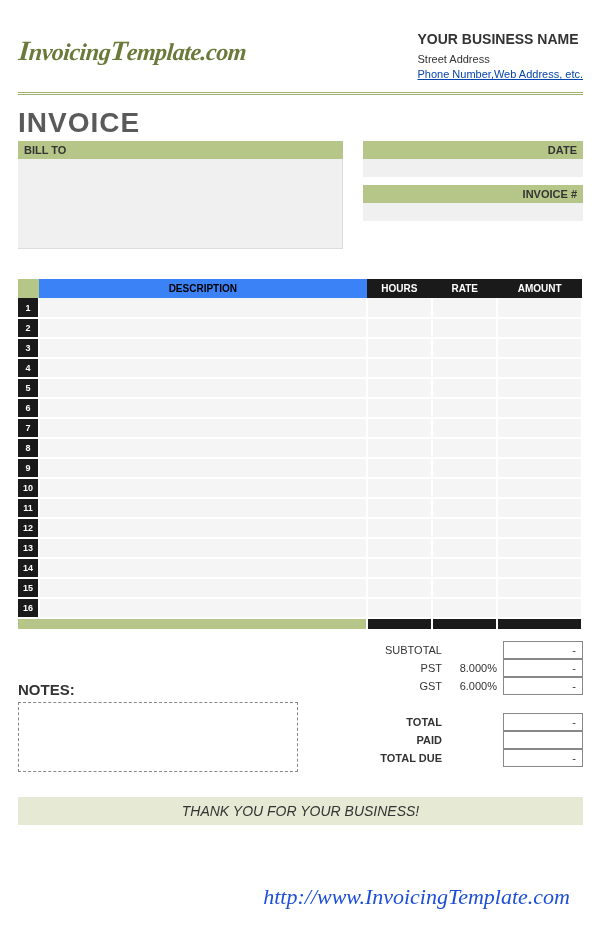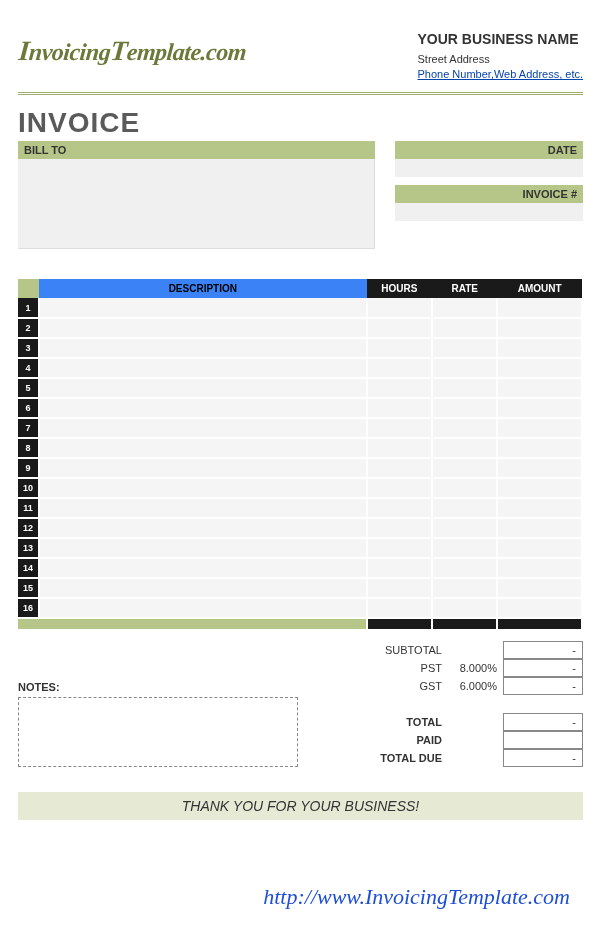--- a/index.html
+++ b/index.html
@@ -17,38 +17,38 @@
     .logo .T { font-size: 28px; }
     .biz { text-align: left; font-size: 11px; line-height: 1.4; margin-top: 10px; }
     .biz-name { font-weight: bold; font-size: 14px; margin-bottom: 2px; }
     .biz-link { color: #0645ad; text-decoration: underline; }
     .hr-double { border-top: 3px double #9eb06e; margin: 8px 0 12px; }
     .invoice-title { font-family: Arial, sans-serif; font-size: 28px; font-weight: bold; letter-spacing: 1px; color: #5a5a5a; margin-bottom: 2px; }
     .top-section { display: flex; gap: 20px; margin-bottom: 30px; }
     .billto { flex: 1; }
     .billto-head { background: #b5c688; padding: 3px 6px; font-weight: bold; font-size: 11px; }
     .billto-body { background: #f0f0f0; height: 90px; border-right: 1px solid #ddd; border-bottom: 1px solid #ddd; }
-    .date-col { width: 188px; }
+    .date-col { width: 220px; }
     .date-head, .invno-head { background: #b5c688; padding: 3px 6px; font-weight: bold; font-size: 11px; text-align: right; }
     .date-body, .invno-body { background: #f0f0f0; height: 18px; }
     .invno-head { margin-top: 8px; }
     .line-table { width: 100%; border-collapse: collapse; }
     .line-table th { background: #3b82f6; color: #000; font-size: 10px; padding: 4px; font-weight: bold; }
     .line-table th.dark { background: #1a1a1a; color: #fff; }
     .line-table td { background: #f5f5f5; height: 20px; border-right: 2px solid #fff; border-bottom: 2px solid #fff; }
     .line-table td.num { background: #1a1a1a; color: #fff; width: 20px; text-align: center; font-size: 9px; font-weight: bold; }
     .line-table td.desc { width: 310px; }
     .line-table td.hours { width: 62px; }
     .line-table td.rate { width: 62px; }
     .line-table td.amount { width: 80px; }
     .footer-row td { background: #b5c688; height: 12px; }
     .footer-row td.dark { background: #1a1a1a; }
     .summary { display: flex; justify-content: space-between; margin-top: 10px; }
     .notes-area { width: 280px; }
-    .notes-label { font-weight: bold; font-size: 11px; margin-bottom: 4px; margin-top: 40px; }
+    .notes-label { font-weight: bold; font-size: 15px; margin-bottom: 4px; margin-top: 40px; }
     .notes-box { border: 1px dashed #888; height: 70px; width: 280px; }
     .totals { width: 260px; }
     .totals-row { display: flex; align-items: center; height: 18px; }
     .totals-row .lbl { flex: 1; text-align: right; font-size: 11px; padding-right: 6px; }
     .totals-row .pct { width: 55px; text-align: right; font-size: 11px; padding-right: 6px; }
     .totals-row .val { width: 80px; text-align: right; font-size: 11px; padding-right: 6px; border: 1px solid #888; height: 18px; line-height: 16px; }
     .totals-row.noborder .val { border: none; }
     .totals-gap { height: 18px; }
     .thank { background: #e6e9d4; text-align: center; font-style: italic; font-size: 14px; padding: 6px; margin-top: 25px; }
     .watermark { position: absolute; bottom: 20px; right: 31px; font-family: 'Brush Script MT', cursive; font-size: 22px; color: #1d4ed8; font-style: italic; }

